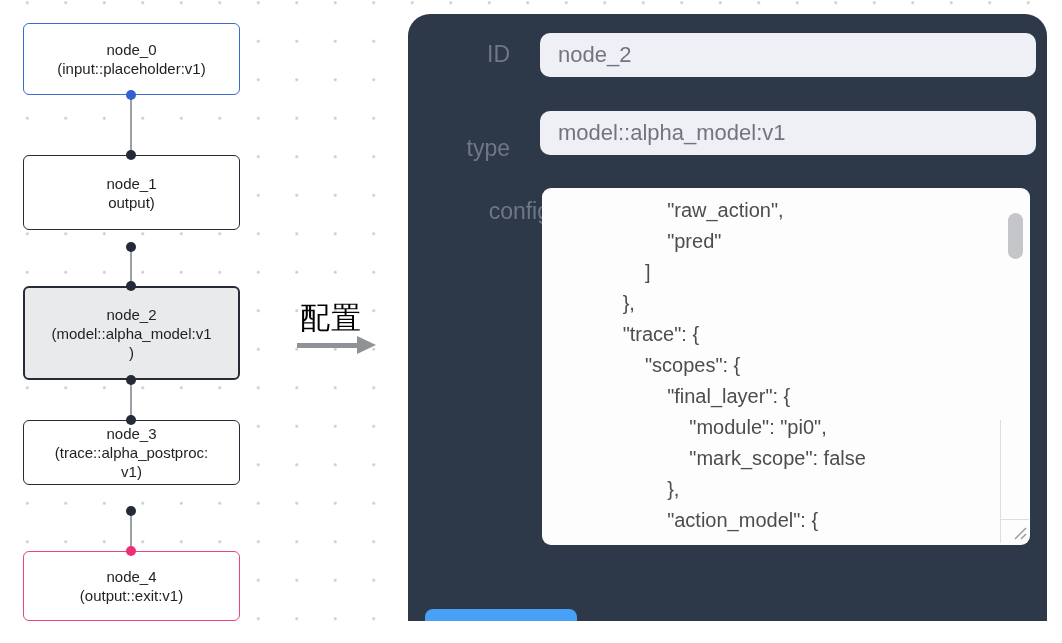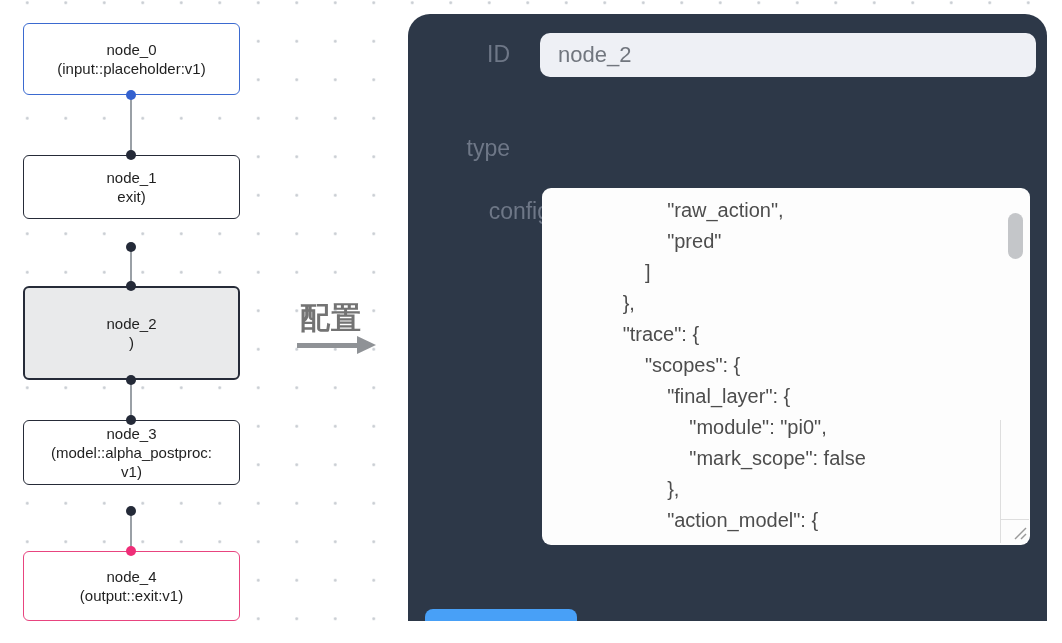--- a/index.html
+++ b/index.html
@@ -25,21 +25,21 @@
     display: flex; flex-direction: column;
     align-items: center; justify-content: center;
     text-align: center;
     z-index: 3;
   }
   .node .nl {
     font-size: 15px; line-height: 19px; color: #1f1f1f;
     white-space: nowrap;
   }
   .node-0 { top: 23px;  height: 72px; border-color: #3b6ad0; }
-  .node-1 { top: 155px; height: 64px; }
+  .node-1 { top: 155px; height: 75px; }
   .node-2 { top: 286px; height: 94px; background: #e9eaeb; border-width: 2px; }
   .node-3 { top: 420px; height: 65px; }
   .node-4 { top: 551px; height: 70px; border-color: #e8447f; }
 
   .edge {
     position: absolute; left: 130px; width: 1.5px;
     background: #9aa0a6; z-index: 1;
   }
   .edge-0 { top: 95px;  height: 60px; }
   .edge-1 { top: 247px; height: 39px; }
@@ -54,21 +54,21 @@
   .port-pink { background: #ef2e78; }
   .pb0 { top: 90px; }
   .pt1 { top: 150px; } .pb1 { top: 242px; }
   .pt2 { top: 281px; } .pb2 { top: 375px; }
   .pt3 { top: 415px; } .pb3 { top: 506px; }
   .pt4 { top: 546px; }
 
   
   .t-label {
     position: absolute; left: 296px; top: 298px; width: 70px;
-    font-size: 30px; font-weight: 700; color: #737373;
+    font-size: 30px; font-weight: 400; color: #000000;
     letter-spacing: 1px; text-align: center;
   }
   .arrow { position: absolute; left: 297px; top: 336px; width: 82px; height: 18px; }
   .arrow .shaft {
     position: absolute; left: 0; top: 7px; width: 62px; height: 5px;
     background: #8f9296;
   }
   .arrow .head {
     position: absolute; left: 60px; top: 0;
     width: 0; height: 0;
@@ -160,31 +160,32 @@
   <div class="edge edge-2"></div>
   <div class="edge edge-3"></div>
 
   <div class="node node-0">
     <div class="nl">node_0</div>
     <div class="nl">(input::placeholder:v1)</div>
   </div>
 
   <div class="node node-1">
     <div class="nl">node_1</div>
-    <div class="nl">exit)</div>
+    <div class="nl">output)</div>
   </div>
 
   <div class="node node-2">
     <div class="nl">node_2</div>
+    <div class="nl">(model::alpha_model:v1</div>
     <div class="nl">)</div>
   </div>
 
   <div class="node node-3">
     <div class="nl">node_3</div>
-    <div class="nl">(model::alpha_postproc:</div>
+    <div class="nl">(trace::alpha_postproc:</div>
     <div class="nl">v1)</div>
   </div>
 
   <div class="node node-4">
     <div class="nl">node_4</div>
     <div class="nl">(output::exit:v1)</div>
   </div>
 
   <div class="port port-blue pb0"></div>
   <div class="port pt1"></div>
@@ -201,20 +202,21 @@
   <div class="shaft"></div>
   <div class="head"></div>
 </div>
 
 <div class="panel">
 
   <div class="flabel lbl-id">ID</div>
   <input class="finput f-id" type="text" value="node_2" style="">
 
   <div class="flabel lbl-type">type</div>
+  <input class="finput f-type" type="text" value="model::alpha_model:v1" style="">
 
   <div class="flabel lbl-config">config</div>
   <textarea class="config-area" spellcheck="false" style="">                    "raw_action",
                     "pred"
                 ]
             },
             "trace": {
                 "scopes": {
                     "final_layer": {
                         "module": "pi0",

